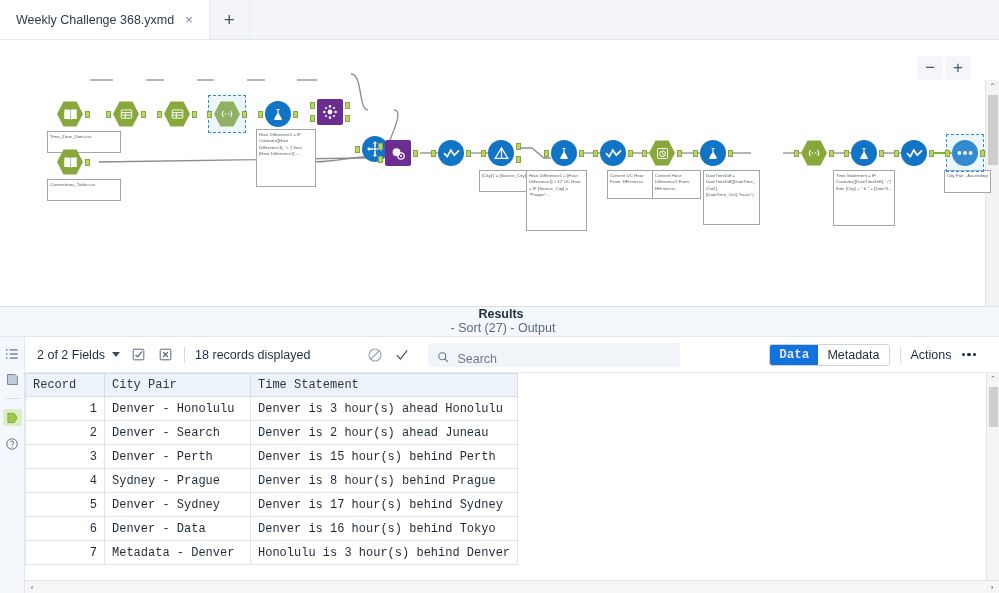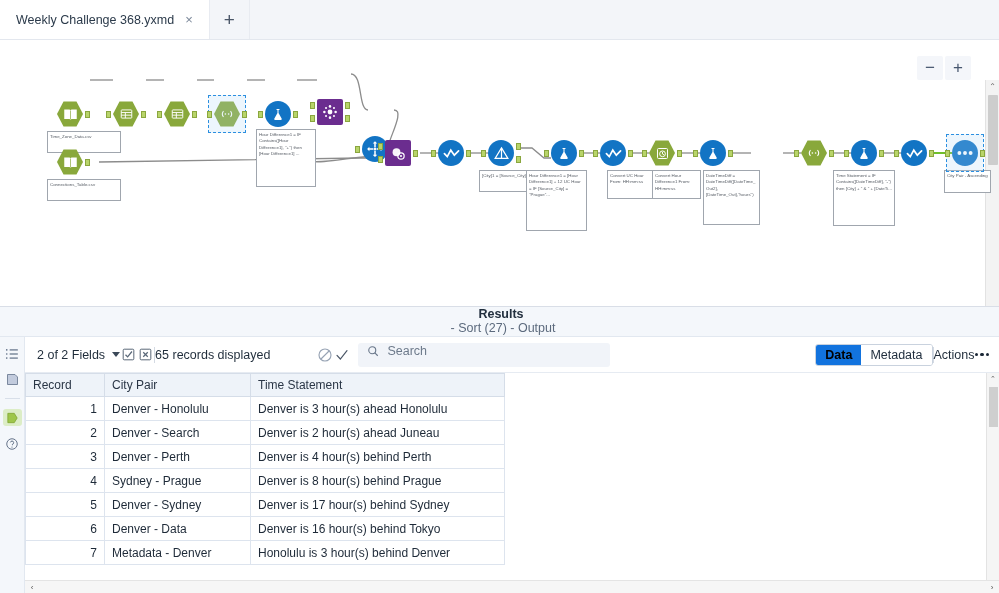--- a/index.html
+++ b/index.html
@@ -191,65 +191,65 @@
     width: 19px; height: 17px;
     display: flex; align-items: center; justify-content: center;
     color: #5b6b82; cursor: pointer;
   }
   .rail-ic.active { background: #dcedc6; border-radius: 3px; }
   .rail-sep { width: 15px; height: 1px; background: #d8dfe9; margin: 1px 0; }
 
   .res-main { flex: 1; display: flex; flex-direction: column; }
   .res-toolbar {
     height: 36px; display: flex; align-items: center;
-    padding: 0 10px 0 12px; 
+    padding: 0 23px 0 12px; gap: 10px;
     background: #fff; border-bottom: 1px solid #e6ebf2;
   }
   .fields-sel {
     display: flex; align-items: center; gap: 7px;
     font-size: 12.5px; color: #1f2c3a; cursor: pointer;
   }
   .caret-d {
     width: 0; height: 0; border-left: 4px solid transparent;
     border-right: 4px solid transparent; border-top: 5px solid #3b4858;
   }
   .tb-ic {
     width: 17px; height: 17px;
     display: flex; align-items: center; justify-content: center;
     color: #5a6878; cursor: pointer;
   }
   .tb-div { width: 1px; height: 16px; background: #d4dae3; }
   .rec-count { font-size: 12.5px; color: #1f2c3a; }
   .search-box {
     width: 252px; height: 24px; background: #f1f4f9;
-    border-radius: 3px; display: flex; align-items: flex-start;
+    border-radius: 3px; display: flex; align-items: flex-end;
     gap: 6px; padding: 0 9px; margin-left: 8px;
   }
   .search-box input {
     border: none; background: transparent; outline: none;
     font-size: 12.5px; color: #4a5565; width: 100%;
     font-family: "Liberation Sans", sans-serif;
   }
   .search-box input::placeholder { color: #6d7a8b; }
   .seg {
     display: flex; border: 1px solid #c9d2de; border-radius: 3px;
     overflow: hidden; margin-left: auto;
   }
   .seg div {
     font-size: 12.5px; padding: 3px 9px; cursor: pointer;
     background: #fff; color: #22303f;
   }
-  .seg div.on { background: #1273de; color: #000000; font-weight: bold; }
+  .seg div.on { background: #1273de; color: #e5e5e5; font-weight: bold; font-family: Liberation Mono, monospace; }
   .actions-lbl { font-size: 12.5px; color: #1f2c3a; cursor: pointer; }
   .dots-h { display: flex; gap: 2px; cursor: pointer; }
   .dots-h i { width: 3.5px; height: 3.5px; background: #1b2736; border-radius: 50%; display: block; }
 
   
   .grid-area { flex: 1; position: relative; overflow: hidden; background: #fff; }
-  table.grid { border-collapse: collapse; table-layout: fixed; }
+  table.grid { border-collapse: collapse; table-layout: fixed; font-family: Liberation Mono, monospace; }
   table.grid th {
     background: #eef3f9; border: 1px solid #d5dde8;
     font-size: 12px; font-weight: normal; color: #2a3646;
     text-align: left; padding: 4px 7px; height: 23px;
   }
   table.grid td {
     border: 1px solid #dde4ee; font-size: 12px; color: #1e2a38;
     padding: 4px 7px; height: 24px; background: #fff;
     white-space: nowrap; overflow: hidden;
   }
@@ -696,21 +696,21 @@
           </svg>
         </span>
         <span class="tb-ic">
           <svg width="15" height="15" viewBox="0 0 24 24" fill="none" stroke="currentColor" stroke-width="1.6">
             <rect x="3.5" y="3.5" width="17" height="17" rx="1.6"></rect>
             <line x1="8.4" y1="8.4" x2="15.6" y2="15.6" stroke-width="1.9"></line>
             <line x1="15.6" y1="8.4" x2="8.4" y2="15.6" stroke-width="1.9"></line>
           </svg>
         </span>
         <span class="tb-div"></span>
-        <span class="rec-count">65 records displayed</span>
+        <span class="rec-count">18 records displayed</span>
         <span class="tb-ic" style="margin-left:46px;">
           <svg width="16" height="16" viewBox="0 0 24 24" fill="none" stroke="#97a3b4" stroke-width="1.7">
             <circle cx="12" cy="12" r="9"></circle>
             <line x1="5.6" y1="18.4" x2="18.4" y2="5.6"></line>
           </svg>
         </span>
         <span class="tb-ic">
           <svg width="16" height="16" viewBox="0 0 24 24" fill="none" stroke="#4a5666" stroke-width="1.8" stroke-linecap="round">
             <polyline points="4.5,12.5 9.5,18 19.5,5.5"></polyline>
           </svg>
@@ -753,21 +753,21 @@
               <td class="c-stmt">Denver is 3 hour(s) ahead Honolulu</td>
             </tr>
             <tr>
               <td class="c-rec">2</td>
               <td class="c-pair">Denver - Search</td>
               <td class="c-stmt">Denver is 2 hour(s) ahead Juneau</td>
             </tr>
             <tr>
               <td class="c-rec">3</td>
               <td class="c-pair">Denver - Perth</td>
-              <td class="c-stmt">Denver is 4 hour(s) behind Perth</td>
+              <td class="c-stmt">Denver is 15 hour(s) behind Perth</td>
             </tr>
             <tr>
               <td class="c-rec">4</td>
               <td class="c-pair">Sydney - Prague</td>
               <td class="c-stmt">Denver is 8 hour(s) behind Prague</td>
             </tr>
             <tr>
               <td class="c-rec">5</td>
               <td class="c-pair">Denver - Sydney</td>
               <td class="c-stmt">Denver is 17 hour(s) behind Sydney</td>

